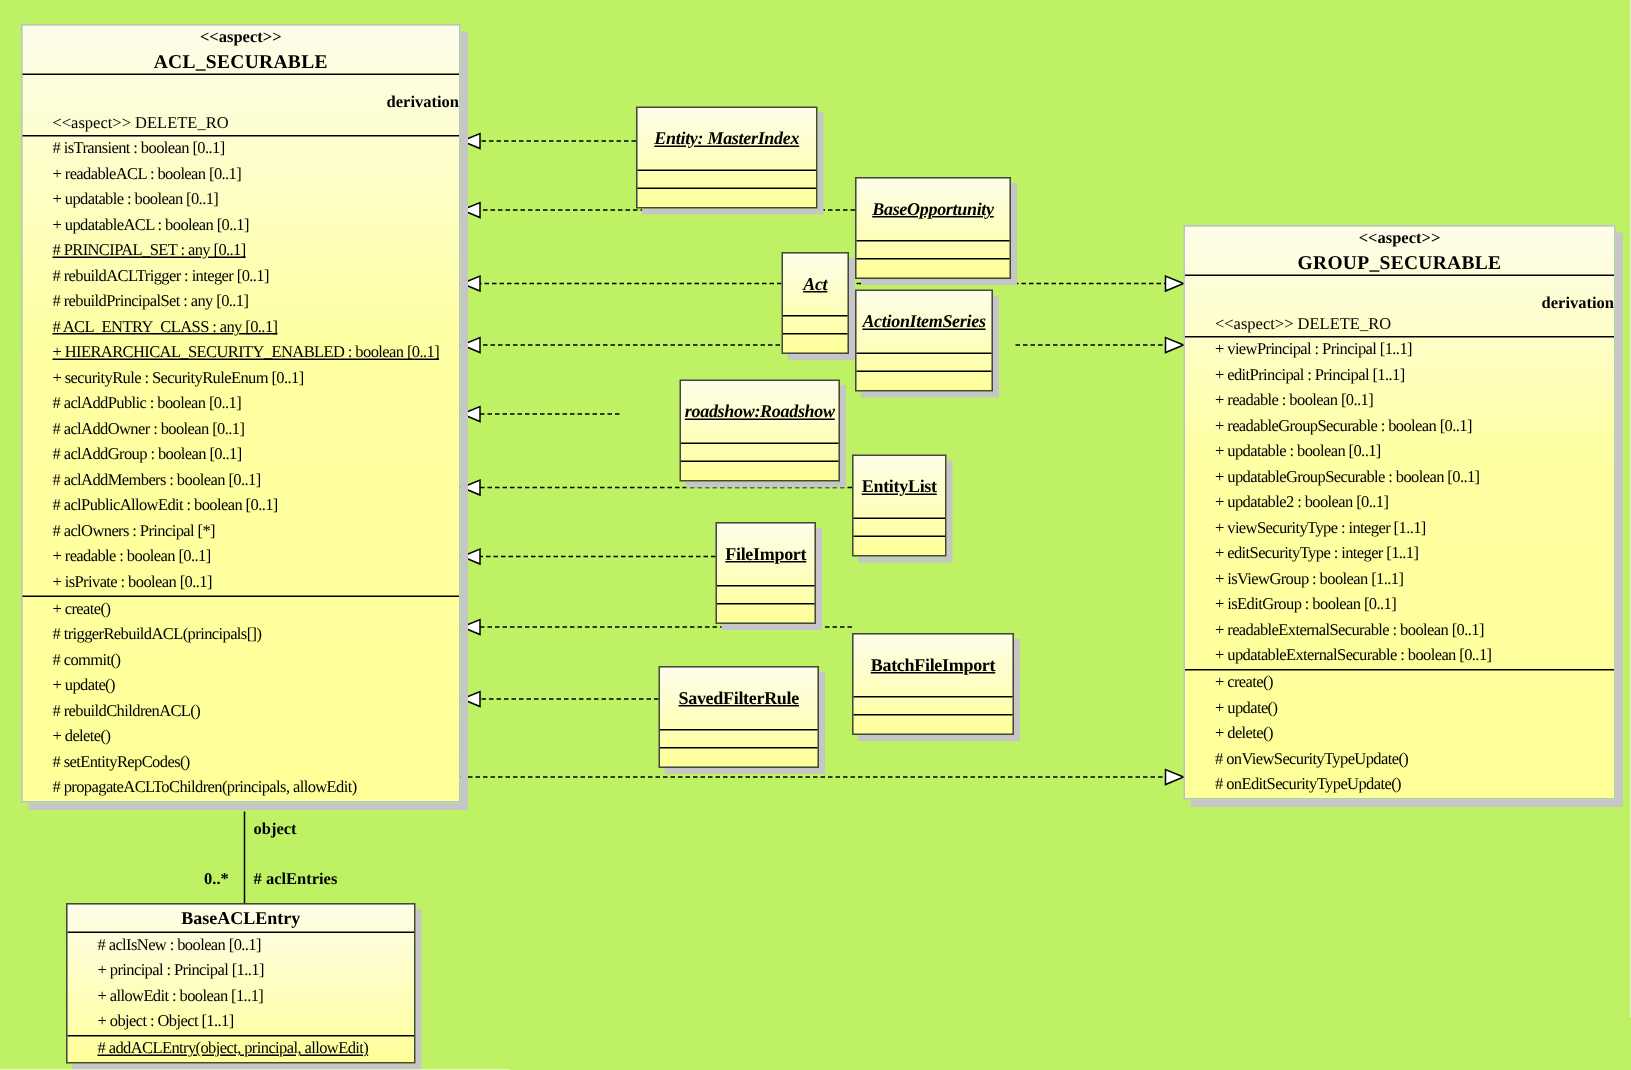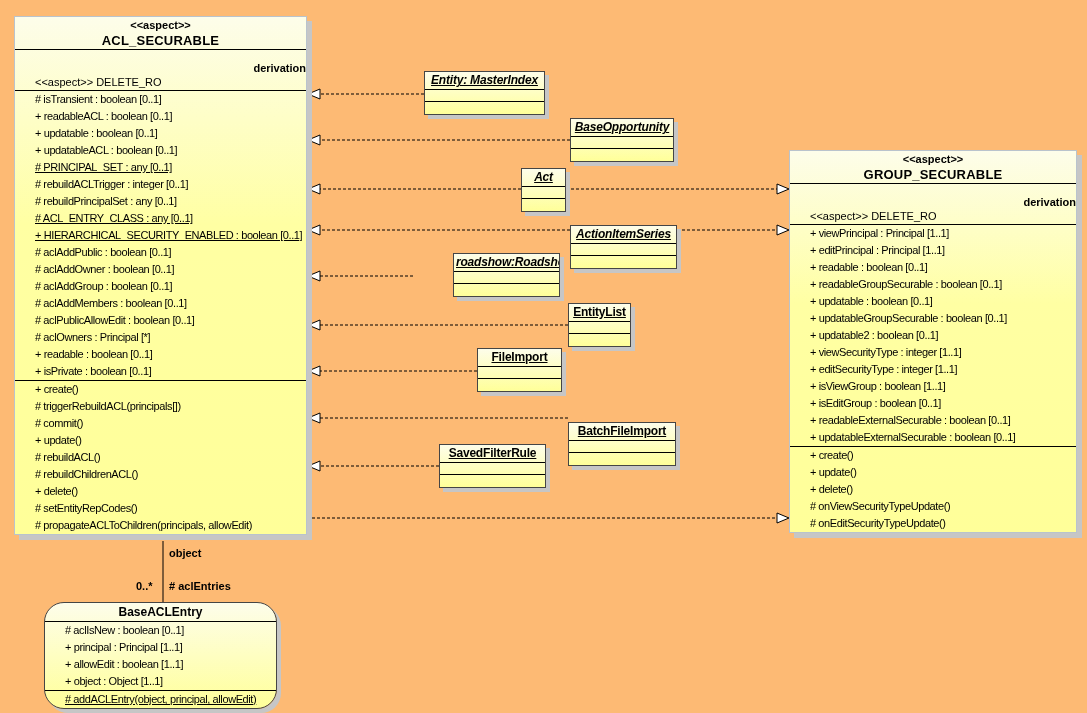--- a/index.html
+++ b/index.html
@@ -1,18 +1,18 @@
 <!DOCTYPE html>
 <html><head>
 <meta charset="utf-8">
 <style>
   html,body { margin:0; padding:0; background:#ffffff; }
   #canvas {
-    position:relative; width:1087px; height:713px; background:#fdba74;
-    font-family:Liberation Sans, sans-serif; overflow:hidden;
+    position:relative; width:1087px; height:713px; background:#bef264;
+    font-family:Liberation Serif, serif; overflow:hidden;
   }
   svg.wires { position:absolute; left:0; top:0; width:1087px; height:713px; }
   .dash { stroke:#000; stroke-width:1; stroke-dasharray:3 2; fill:none; }
   .solid { stroke:#000; stroke-width:1; fill:none; }
   .head { fill:#ffffff; stroke:#000; stroke-width:1; }
 
   
   .bigbox {
     position:absolute; box-sizing:border-box;
     border:1px solid #b9c3cd;
@@ -30,21 +30,21 @@
 
   
   .entity-box {
     position:absolute; box-sizing:border-box;
     border:1px solid #454545;
     background:linear-gradient(180deg,#fdfdea 0%,#ffff99 100%);
     box-shadow:4px 4px 0 #c6c6c6;
   }
   .entity-title {
     font-size:12px; font-weight:bold; text-decoration:underline; text-align:center;
-    height:17px; line-height:16px; border-bottom:1px solid #000; padding:0 2px;
+    height:17px; line-height:16px; border-bottom:1px solid #000; padding:12px 2px;
     white-space:nowrap; overflow:hidden; letter-spacing:-0.2px;
   }
   .entity-title.it { font-style:italic; }
   .ecomp1 { height:11px; border-bottom:1px solid #000; }
   .ecomp2 { height:12px; }
 
   
   .smbox {
     position:absolute; box-sizing:border-box;
     border:1px solid #454545;
@@ -111,35 +111,35 @@
     <div class="rows">
       <div class="row"># isTransient : boolean [0..1]</div>
       <div class="row">+ readableACL : boolean [0..1]</div>
       <div class="row">+ updatable : boolean [0..1]</div>
       <div class="row">+ updatableACL : boolean [0..1]</div>
       <div class="row u"># PRINCIPAL_SET : any [0..1]</div>
       <div class="row"># rebuildACLTrigger : integer [0..1]</div>
       <div class="row"># rebuildPrincipalSet : any [0..1]</div>
       <div class="row u"># ACL_ENTRY_CLASS : any [0..1]</div>
       <div class="row u">+ HIERARCHICAL_SECURITY_ENABLED : boolean [0..1]</div>
+      <div class="row">+ securityRule : SecurityRuleEnum [0..1]</div>
       <div class="row"># aclAddPublic : boolean [0..1]</div>
       <div class="row"># aclAddOwner : boolean [0..1]</div>
       <div class="row"># aclAddGroup : boolean [0..1]</div>
       <div class="row"># aclAddMembers : boolean [0..1]</div>
       <div class="row"># aclPublicAllowEdit : boolean [0..1]</div>
       <div class="row"># aclOwners : Principal [*]</div>
       <div class="row">+ readable : boolean [0..1]</div>
       <div class="row">+ isPrivate : boolean [0..1]</div>
     </div>
     <div class="rows">
       <div class="row">+ create()</div>
       <div class="row"># triggerRebuildACL(principals[])</div>
       <div class="row"># commit()</div>
       <div class="row">+ update()</div>
-      <div class="row"># rebuildACL()</div>
       <div class="row"># rebuildChildrenACL()</div>
       <div class="row">+ delete()</div>
       <div class="row"># setEntityRepCodes()</div>
       <div class="row"># propagateACLToChildren(principals, allowEdit)</div>
     </div>
   </div>
 
   <div class="bigbox" style="left:789px; top:150px; width:288px;">
     <div class="hdr">
       <div class="stereo">&lt;&lt;aspect&gt;&gt;</div>
@@ -182,57 +182,57 @@
     <div class="ecomp1"></div>
     <div class="ecomp2"></div>
   </div>
 
   <div class="entity-box" style="left:521px; top:168px; width:45px;">
     <div class="entity-title it">Act</div>
     <div class="ecomp1"></div>
     <div class="ecomp2"></div>
   </div>
 
-  <div class="entity-box" style="left:570px; top:225px; width:107px;">
+  <div class="entity-box" style="left:570px; top:193px; width:92px;">
     <div class="entity-title it">ActionItemSeries</div>
     <div class="ecomp1"></div>
     <div class="ecomp2"></div>
   </div>
 
   <div class="entity-box" style="left:413px; top:253px; width:107px;margin-left:40px;">
     <div class="entity-title it">roadshow:Roadshow</div>
     <div class="ecomp1"></div>
     <div class="ecomp2"></div>
   </div>
 
   <div class="entity-box" style="left:568px; top:303px; width:63px;">
     <div class="entity-title">EntityList</div>
     <div class="ecomp1"></div>
     <div class="ecomp2"></div>
   </div>
 
-  <div class="entity-box" style="left:477px; top:348px; width:85px;">
+  <div class="entity-box" style="left:477px; top:348px; width:67px;">
     <div class="entity-title">FileImport</div>
     <div class="ecomp1"></div>
     <div class="ecomp2"></div>
   </div>
 
   <div class="entity-box" style="left:568px; top:396px; width:108px;margin-top:26px;">
     <div class="entity-title">BatchFileImport</div>
     <div class="ecomp1"></div>
     <div class="ecomp2"></div>
   </div>
 
   <div class="entity-box" style="left:439px; top:444px; width:107px;">
     <div class="entity-title">SavedFilterRule</div>
     <div class="ecomp1"></div>
     <div class="ecomp2"></div>
   </div>
 
-  <div class="smbox" style="left:44px; top:602px; width:233px;border-radius:20px;">
+  <div class="smbox" style="left:44px; top:602px; width:233px;">
     <div class="smtitle">BaseACLEntry</div>
     <div class="rows">
       <div class="row"># aclIsNew : boolean [0..1]</div>
       <div class="row">+ principal : Principal [1..1]</div>
       <div class="row">+ allowEdit : boolean [1..1]</div>
       <div class="row">+ object : Object [1..1]</div>
     </div>
     <div class="rows">
       <div class="row u"># addACLEntry(object, principal, allowEdit)</div>
     </div>

